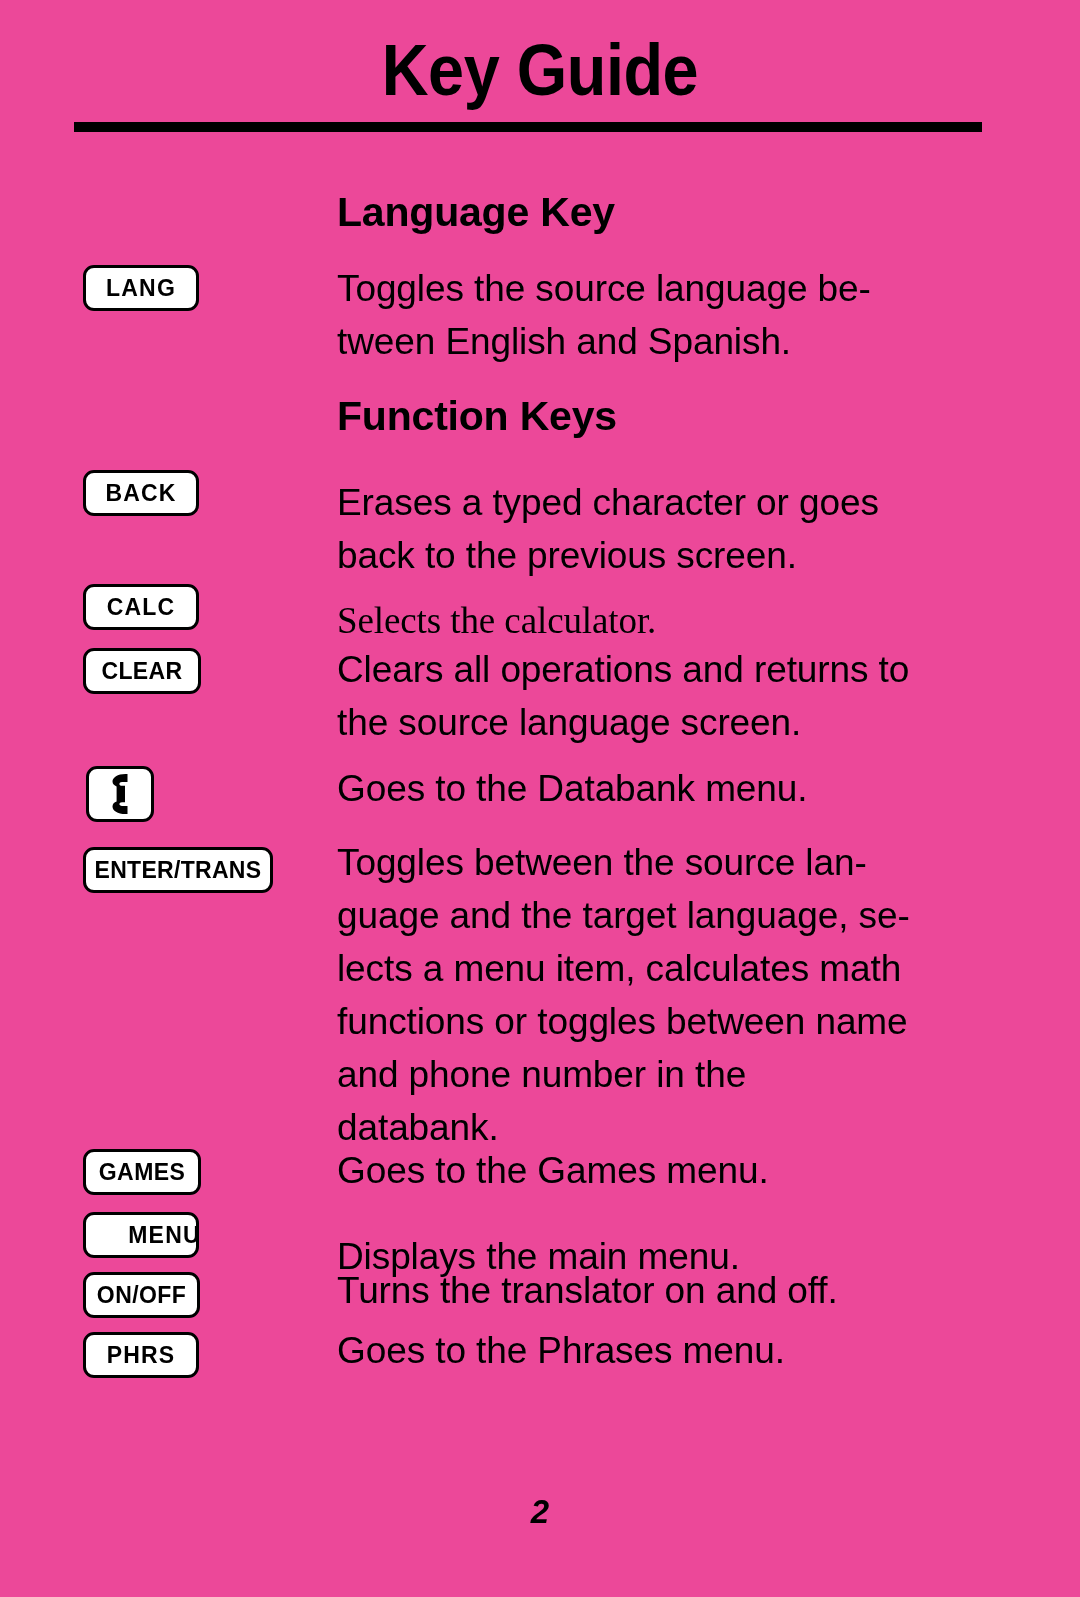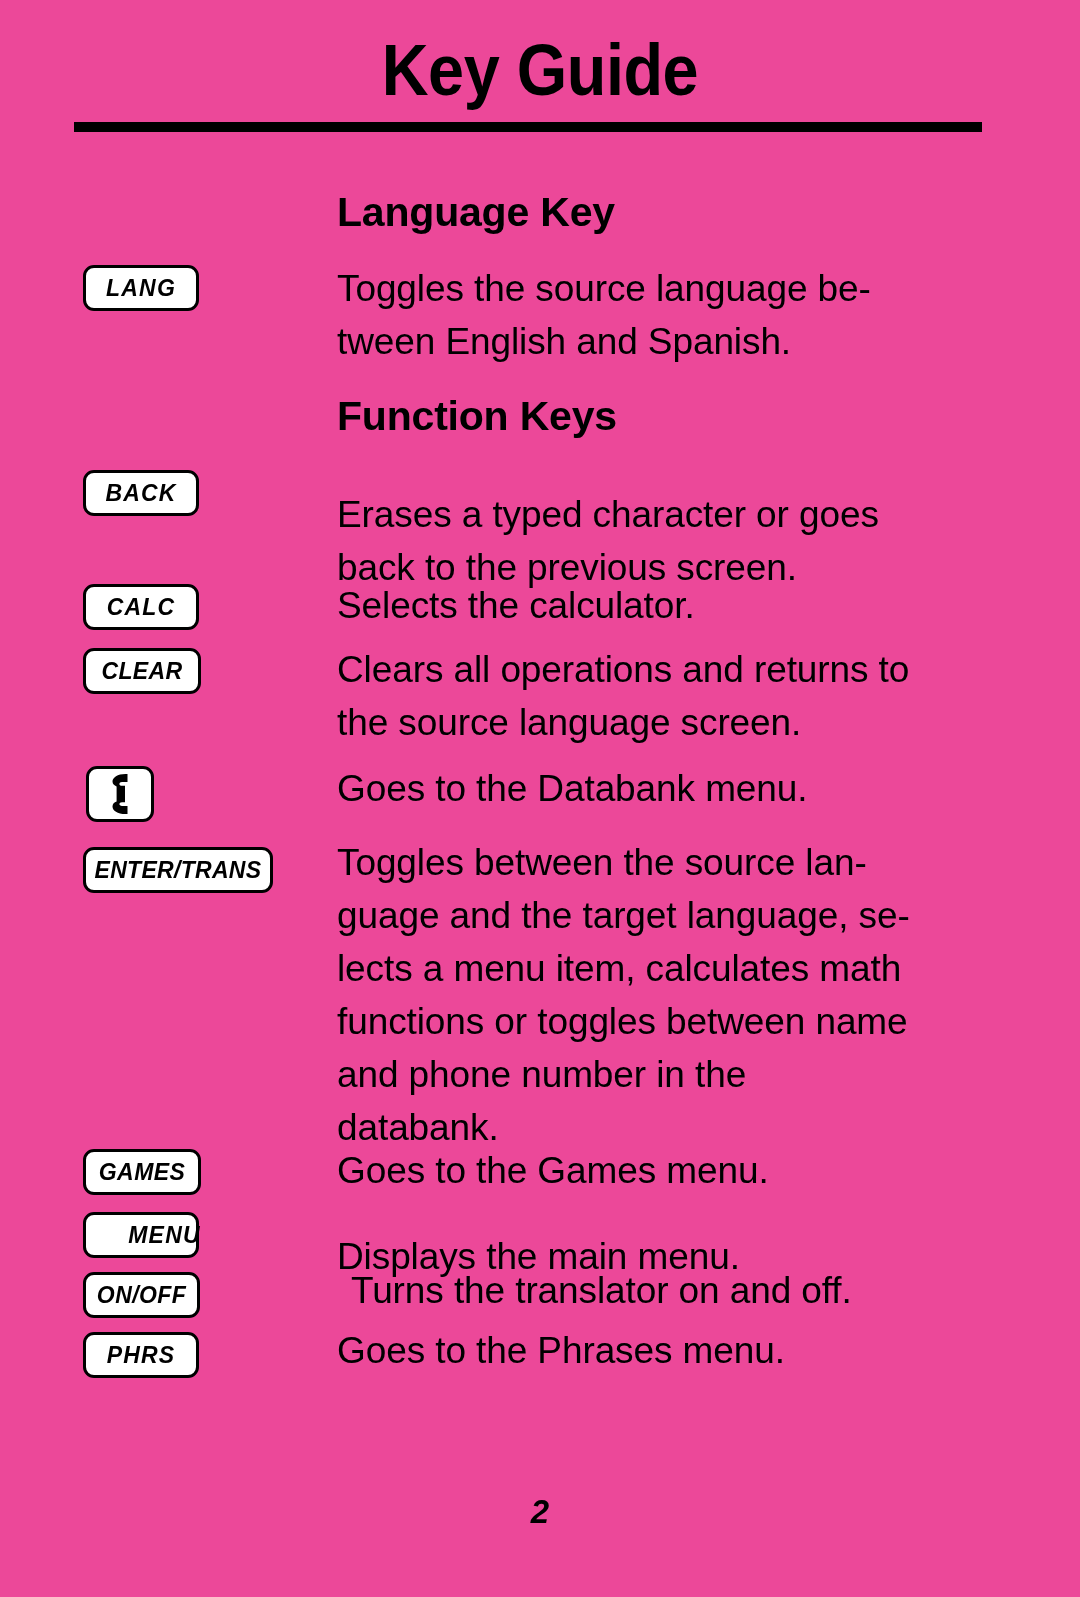--- a/index.html
+++ b/index.html
@@ -68,21 +68,20 @@
     background: #ffffff;
     display: flex;
     align-items: center;
     justify-content: center;
     font-weight: bold;
     font-size: 23px;
     letter-spacing: 1.2px;
     line-height: 1;
     white-space: nowrap;
     font-family: "Liberation Sans", sans-serif;
-    font-style: italic;
   }
   .key.narrow { letter-spacing: 0.4px; }
   .key.wide   { letter-spacing: 0.3px; font-size: 23px; margin-top: 12px; }
 
   
   .key-phone {
     position: absolute;
     box-sizing: border-box;
     border: 3px solid #000000;
     border-radius: 11px;
@@ -137,29 +136,29 @@
   <div class="desc" id="desc-lang" style="top:262px;">
     <div>Toggles the source language be-</div>
     <div>tween English and Spanish.</div>
   </div>
 
   <div class="section-heading" id="heading-function">Function Keys</div>
 
   <div class="key" id="key-back" style="left:83px; top:470px; width:116px; height:46px;">
     <span>BACK</span>
   </div>
-  <div class="desc" id="desc-back" style="top:488px;">
+  <div class="desc" id="desc-back" style="top:476px;">
     <div>Erases a typed character or goes</div>
     <div>back to the previous screen.</div>
   </div>
 
   <div class="key" id="key-calc" style="left:83px; top:584px; width:116px; height:46px;">
     <span>CALC</span>
   </div>
-  <div class="desc" id="desc-calc" style="top:579px;">
+  <div class="desc" id="desc-calc" style="top:594px;font-family:Liberation Serif, serif;">
     <div>Selects the calculator.</div>
   </div>
 
   <div class="key narrow" id="key-clear" style="left:83px; top:648px; width:118px; height:46px;">
     <span>CLEAR</span>
   </div>
   <div class="desc" id="desc-clear" style="top:643px;">
     <div>Clears all operations and returns to</div>
     <div>the source language screen.</div>
   </div>
@@ -210,21 +209,21 @@
   <div class="key" id="key-menu" style="left:83px; top:1212px; width:116px; height:46px;padding-left:47px;">
     <span>MENU</span>
   </div>
   <div class="desc" id="desc-menu" style="top:1205px;margin-top:25px;">
     <div>Displays the main menu.</div>
   </div>
 
   <div class="key narrow" id="key-onoff" style="left:83px; top:1272px; width:117px; height:46px;">
     <span>ON/OFF</span>
   </div>
-  <div class="desc" id="desc-onoff" style="top:1264px;margin-left:14px;">
+  <div class="desc" id="desc-onoff" style="top:1264px;">
     <div>Turns the translator on and off.</div>
   </div>
 
   <div class="key" id="key-phrs" style="left:83px; top:1332px; width:116px; height:46px;">
     <span>PHRS</span>
   </div>
   <div class="desc" id="desc-phrs" style="top:1324px;">
     <div>Goes to the Phrases menu.</div>
   </div>
 

